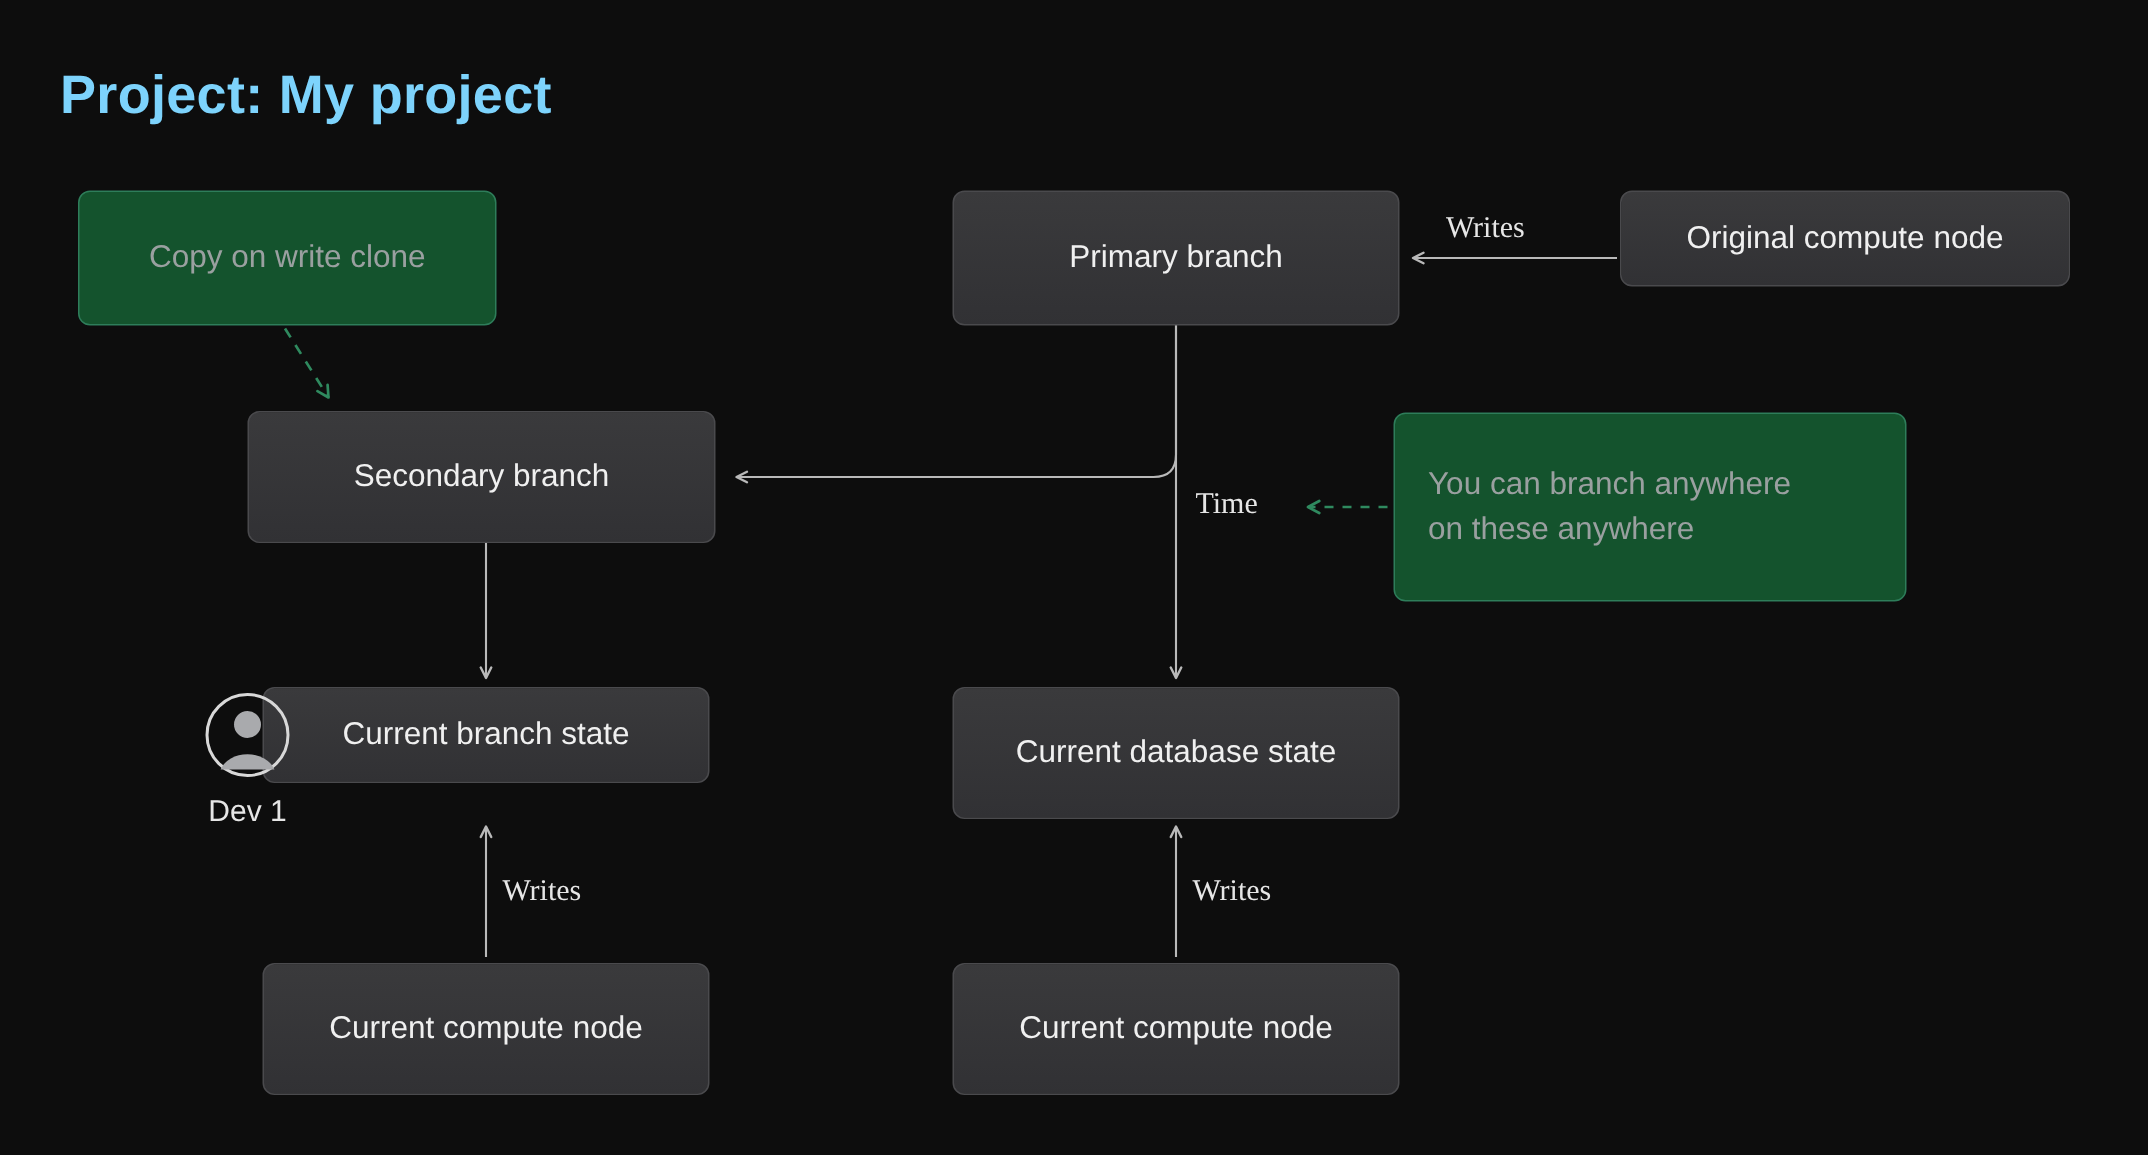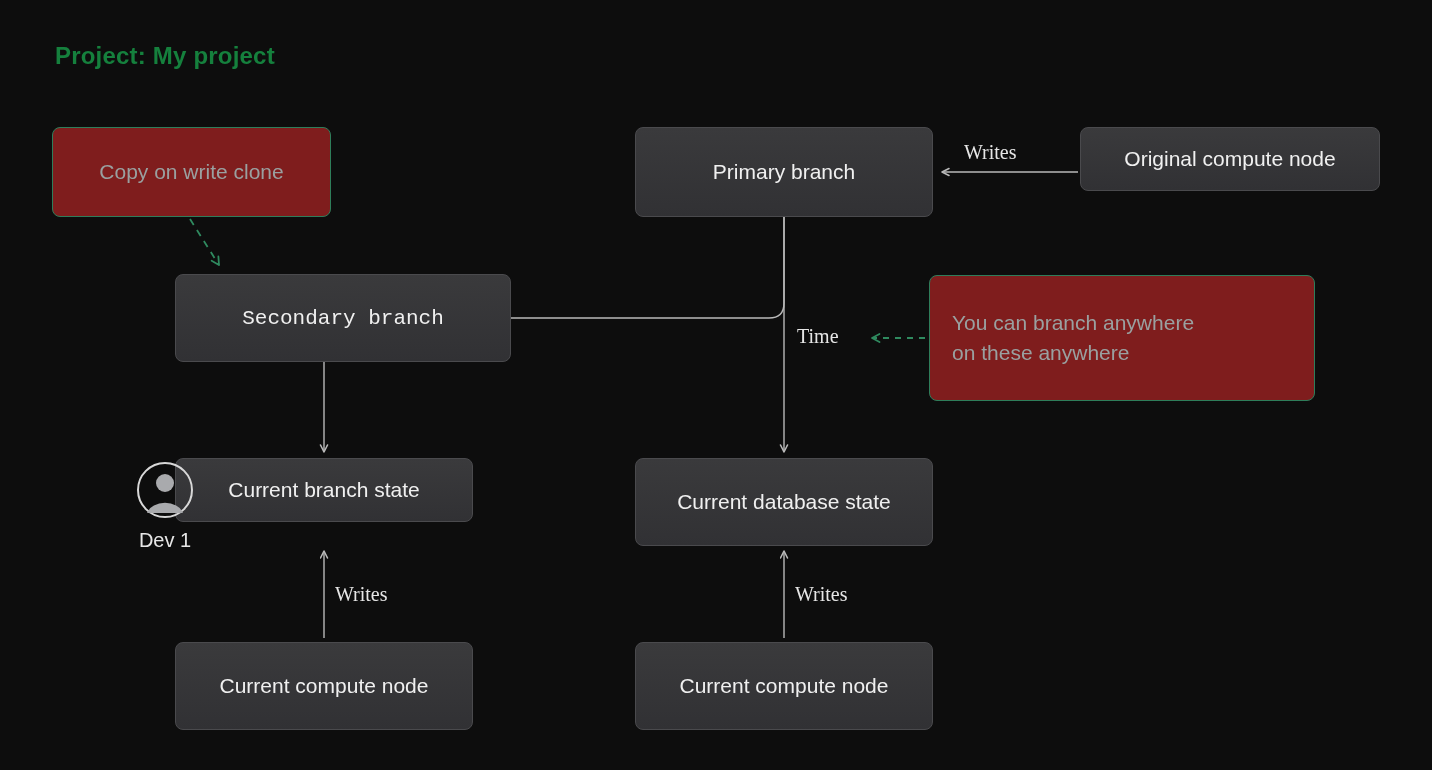--- a/index.html
+++ b/index.html
@@ -5,43 +5,43 @@
   * { box-sizing: border-box; margin: 0; padding: 0; }
   html, body {
     width: 1432px; height: 770px;
     background: #0d0d0d;
     font-family: "Liberation Sans", sans-serif;
     overflow: hidden;
   }
   #canvas { position: relative; width: 1432px; height: 770px; background: #0d0d0d; }
 
   .title {
-    position: absolute; left: 55px; top: 42px;
-    font-size: 24px; font-weight: 700; color: #15803d;
+    position: absolute; left: 40px; top: 42px;
+    font-size: 36px; font-weight: 700; color: #7dd3fc;
     letter-spacing: 0.2px;
   }
 
   
   .node {
     position: absolute;
     display: flex; align-items: center; justify-content: center;
     background: linear-gradient(180deg, #3a3a3c 0%, #313134 100%);
     border: 1px solid #4a4a4d;
     border-radius: 8px;
     color: #f0f0f0;
     font-size: 21px;
     text-align: center;
     padding: 0 20px;
   }
 
   
   .callout {
     position: absolute;
     display: flex; align-items: center;
-    background: #7f1d1d;
+    background: #14532d;
     border: 1px solid #2e7d5a;
     border-radius: 8px;
     color: #9aa0a0;
     font-size: 21px;
     padding: 0 22px;
     line-height: 1.42;
   }
 
   .label {
     position: absolute;
@@ -119,25 +119,25 @@
   </div>
 
   <div class="node" style="left:635px; top:127px; width:298px; height:90px;">
     <span>Primary branch</span>
   </div>
 
   <div class="node" style="left:1080px; top:127px; width:300px; height:64px;">
     <span>Original compute node</span>
   </div>
 
-  <div class="node" style="left:175px; top:274px; width:336px; height:88px;font-family:Liberation Mono, monospace;">
+  <div class="node" style="left:165px; top:274px; width:312px; height:88px;">
     <span>Secondary branch</span>
   </div>
 
-  <div class="callout" style="left:929px; top:275px; width:386px; height:126px;">
+  <div class="callout" style="left:929px; top:275px; width:342px; height:126px;">
     <span style="display:block;">
       <span style="display:block;">You can branch anywhere</span>
       <span style="display:block;">on these anywhere</span>
     </span>
   </div>
 
   <div class="node" style="left:175px; top:458px; width:298px; height:64px;">
     <span>Current branch state</span>
   </div>
 

